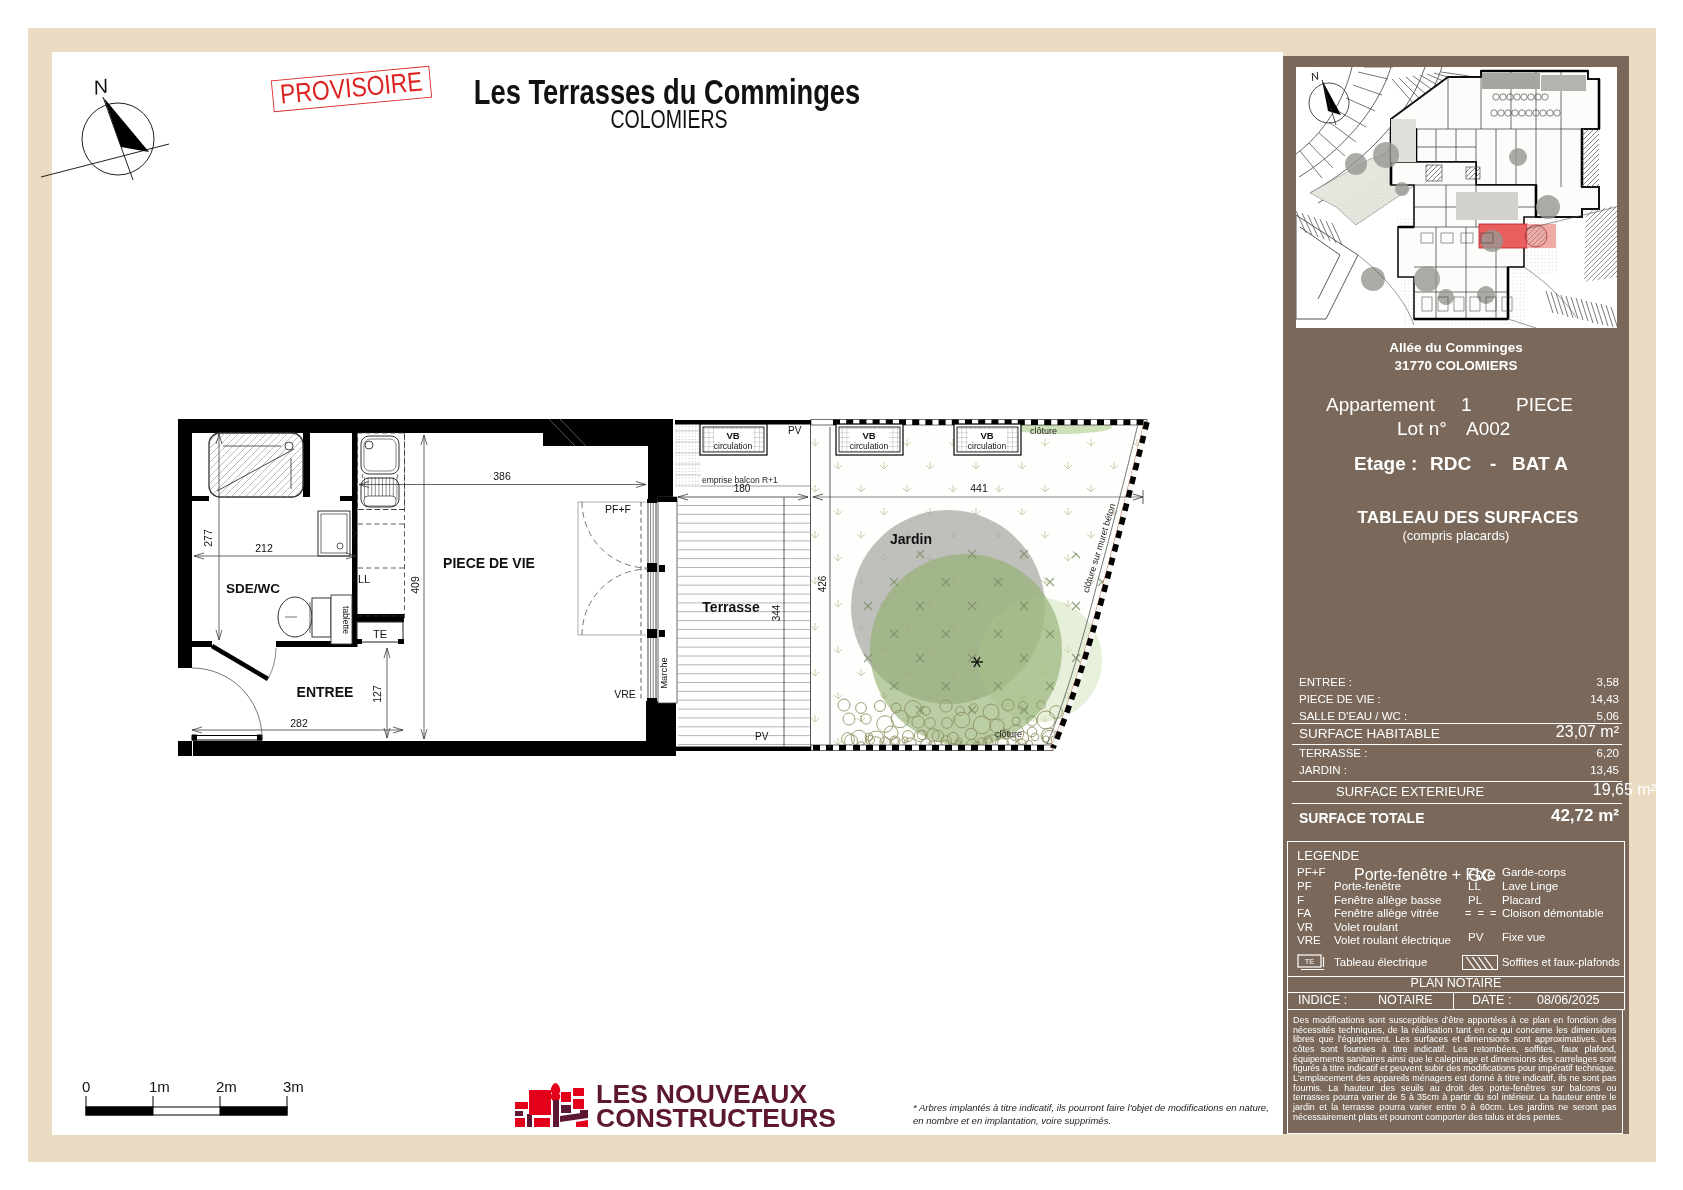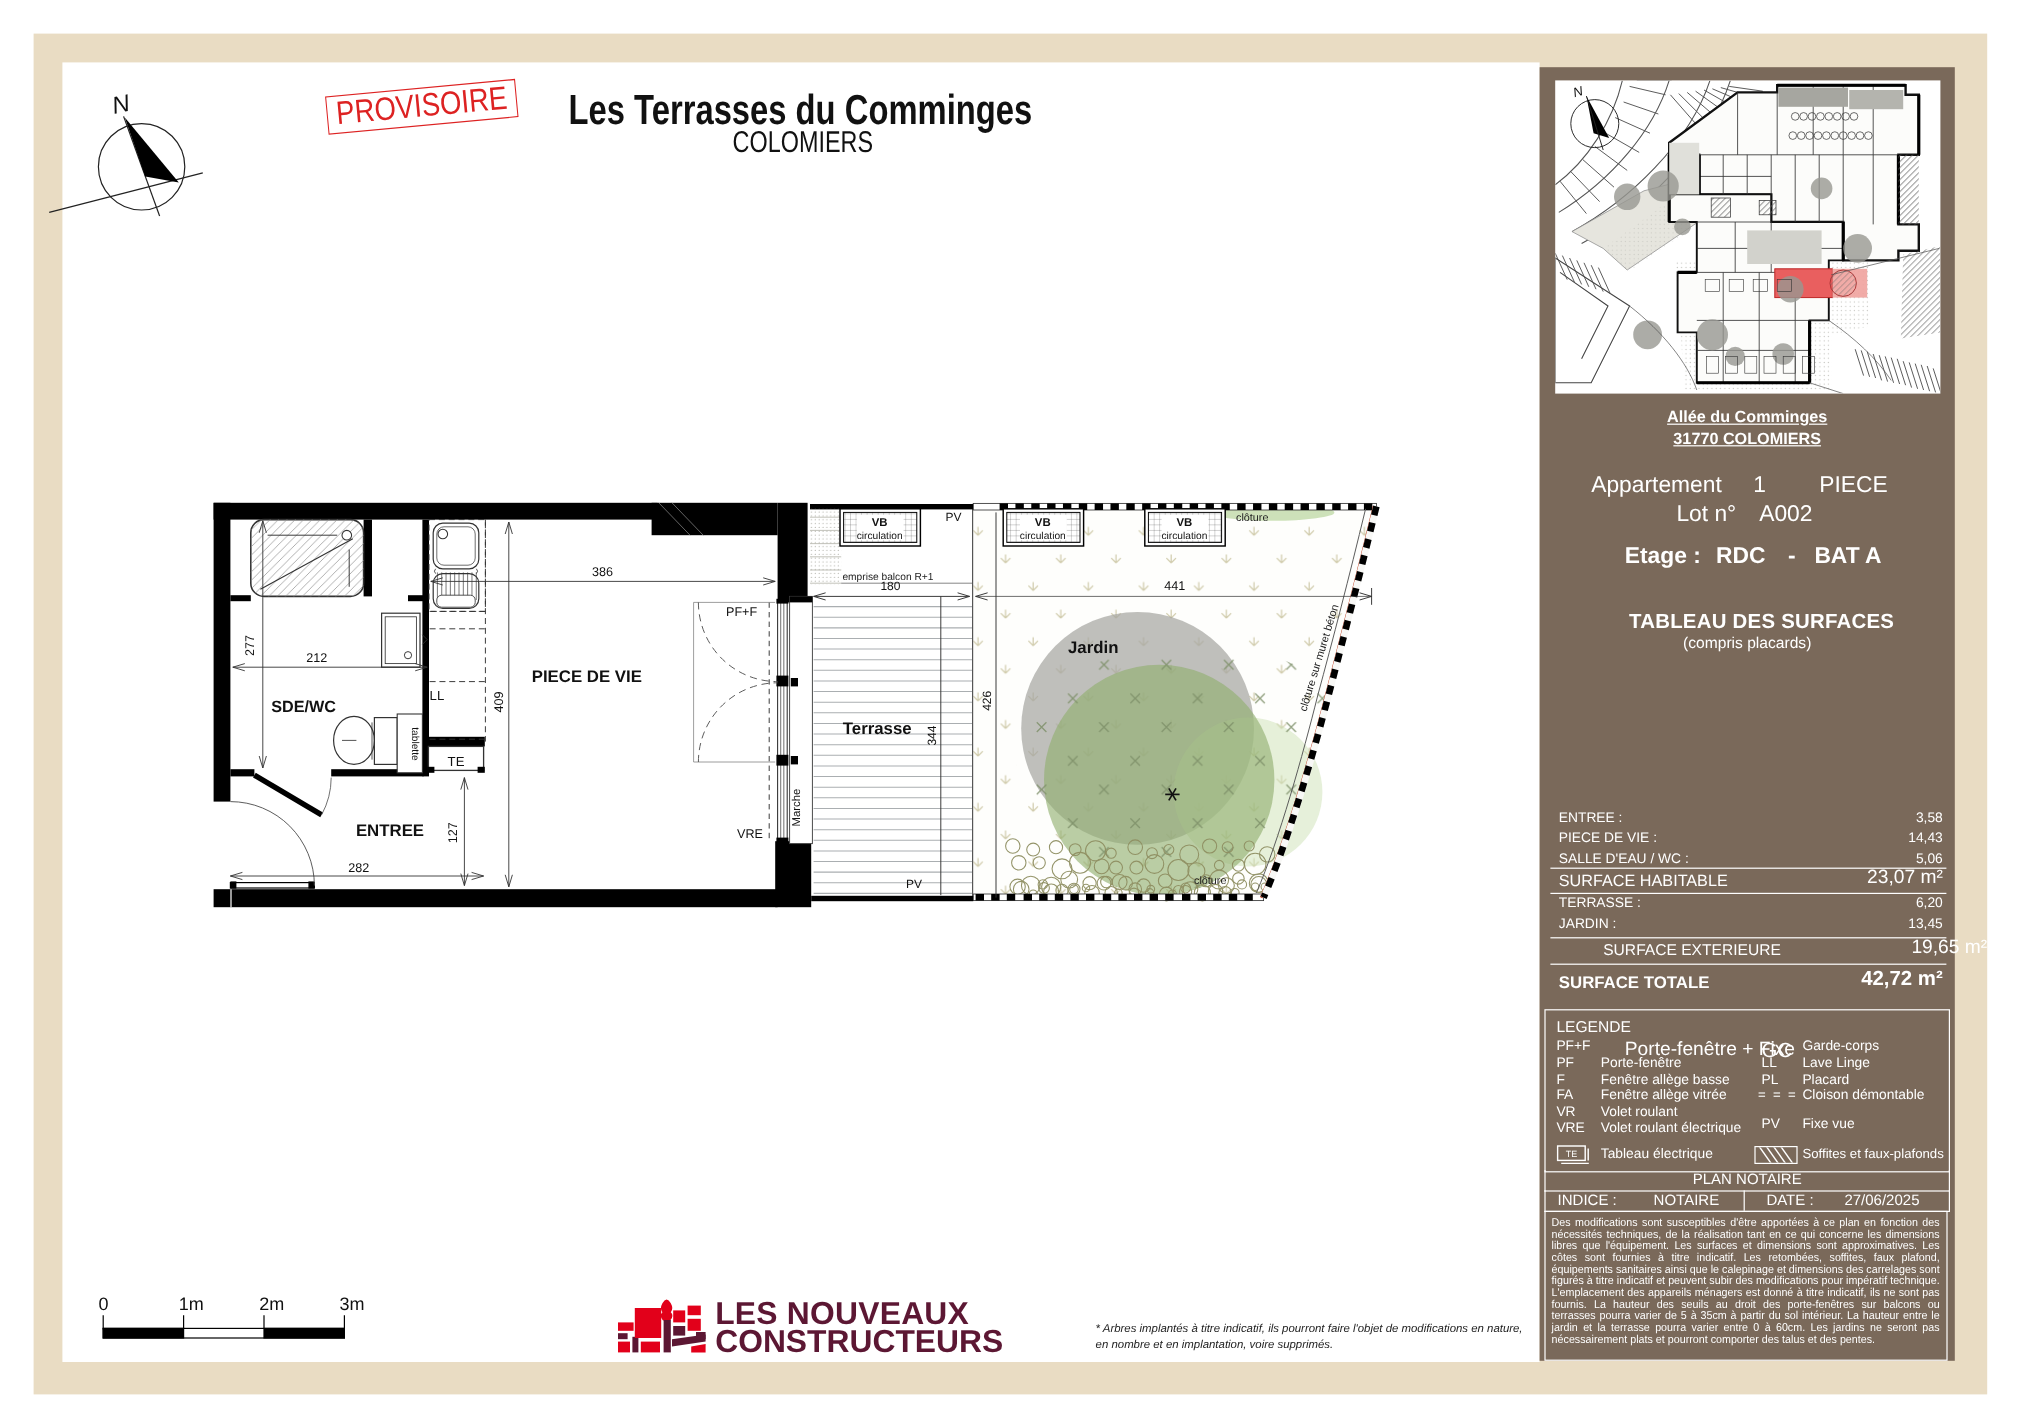--- a/index.html
+++ b/index.html
@@ -630,21 +630,21 @@
 <rect x="185" y="166" width="12" height="10"></rect>
 </g>
 <g stroke="#222" stroke-width="0.8" fill="none">
 <circle cx="33" cy="36" r="20"></circle>
 <polygon points="26,13 45,48 32,44" fill="#000" stroke="none"></polygon>
 <line x1="26" y1="13" x2="40" y2="58"></line>
 <text x="16" y="14" font-size="11" font-style="italic" fill="#111" stroke="none" transform="rotate(-15 16 14)">N</text>
 </g>
 </svg></div>
 
-<div class="abs" style="left:1283px;top:339px;width:346px;text-align:center;font-size:13.5px;font-weight:bold;color:#fff;line-height:17.5px;text-decoration:underline;">Allée du Comminges<br>31770 COLOMIERS</div>
+<div class="abs" style="left:1283px;top:339px;width:346px;text-align:center;font-size:13.5px;font-weight:bold;color:#fff;line-height:17.5px;">Allée du Comminges<br>31770 COLOMIERS</div>
 
 <div class="abs" style="left:1326px;top:394px;font-size:19px;color:#fff;">Appartement</div>
 <div class="abs" style="left:1461px;top:394px;font-size:19px;color:#fff;">1</div>
 <div class="abs" style="left:1516px;top:394px;font-size:19px;color:#fff;">PIECE</div>
 
 <div class="abs" style="left:1397px;top:418px;font-size:19px;color:#fff;">Lot n°</div>
 <div class="abs" style="left:1466px;top:418px;font-size:19px;color:#fff;">A002</div>
 
 <div class="abs" style="left:1354px;top:453px;font-size:19px;font-weight:bold;color:#fff;">Etage :</div>
 <div class="abs" style="left:1430px;top:453px;font-size:19px;font-weight:bold;color:#fff;">RDC</div>
@@ -709,21 +709,21 @@
     </svg></div>
 <div class="abs" style="left:1502px;top:956px;font-size:11px;color:#fff;">Soffites et faux-plafonds</div>
 
 <div class="abs" style="left:1287px;top:975px;width:336px;height:17px;border:1.2px solid #fff;border-top:none;text-align:center;font-size:12.5px;color:#fff;line-height:17px;">PLAN NOTAIRE</div>
 
 <div class="abs" style="left:1287px;top:992px;width:336px;height:17px;border:1.2px solid #fff;border-top:none;color:#fff;font-size:12.5px;line-height:17px;">
     <span style="position:absolute;left:10px;">INDICE :</span>
     <span style="position:absolute;left:90px;">NOTAIRE</span>
     <span style="position:absolute;left:165px;top:0;bottom:0;width:1.2px;background:#fff;"></span>
     <span style="position:absolute;left:184px;">DATE :</span>
-    <span style="position:absolute;left:249px;">27/06/2025</span>
+    <span style="position:absolute;left:249px;">08/06/2025</span>
   </div>
 
 <div class="abs" style="left:1287px;top:1009px;width:336px;height:125px;border:1.2px solid #fff;box-sizing:border-box;overflow:hidden;">
     <div style="position:absolute;left:5px;top:5px;width:344px;transform:scaleX(0.94);transform-origin:0 0;font-size:9.5px;line-height:9.65px;text-align:justify;color:#fff;">Des modifications sont susceptibles d'être apportées à ce plan en fonction des nécessités techniques, de la réalisation tant en ce qui concerne les dimensions libres que l'équipement. Les surfaces et dimensions sont approximatives. Les côtes sont fournies à titre indicatif. Les retombées, soffites, faux plafond, équipements sanitaires ainsi que le calepinage et dimensions des carrelages sont figurés à titre indicatif et peuvent subir des modifications pour impératif technique. L'emplacement des appareils ménagers est donné à titre indicatif, ils ne sont pas fournis. La hauteur des seuils au droit des porte-fenêtres sur balcons ou terrasses pourra varier de 5 à 35cm à partir du sol intérieur. La hauteur entre le jardin et la terrasse pourra varier entre 0 à 60cm. Les jardins ne seront pas nécessairement plats et pourront comporter des talus et des pentes.</div>
   </div>
 
 <div class="abs" style="left:512px;top:1078px;width:520px;height:52px;">
 <svg width="520" height="52" viewBox="0 0 520 52" xmlns="http://www.w3.org/2000/svg">
 <g>
 <rect x="3" y="24" width="13" height="7" fill="#e2001a"></rect>

